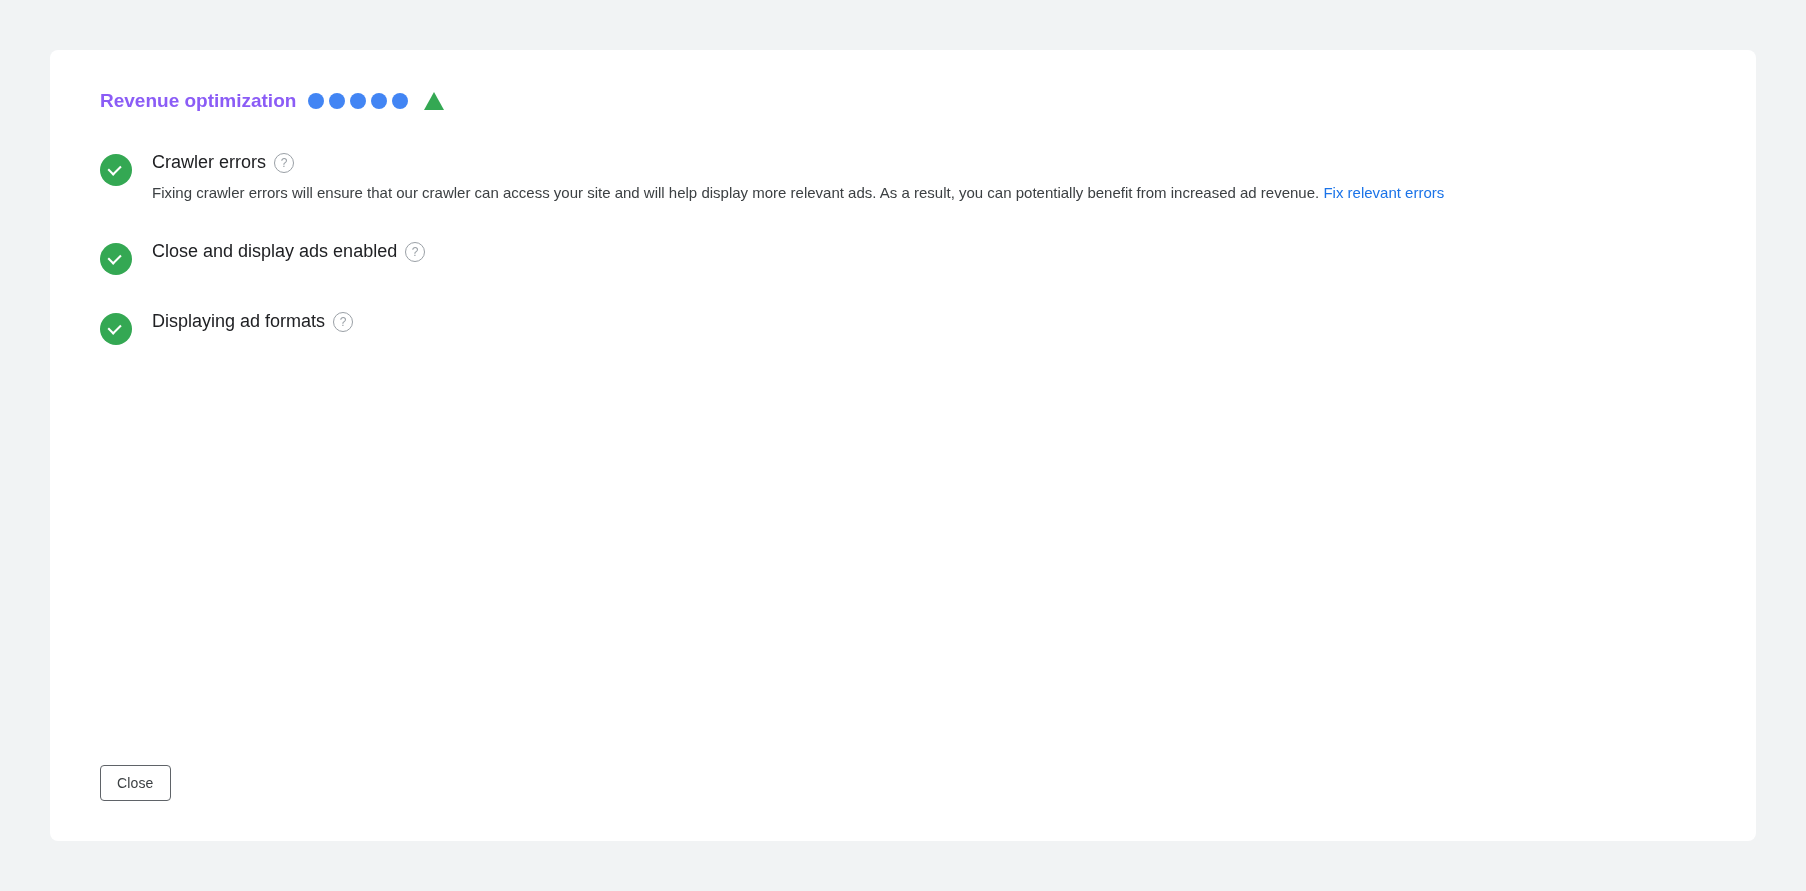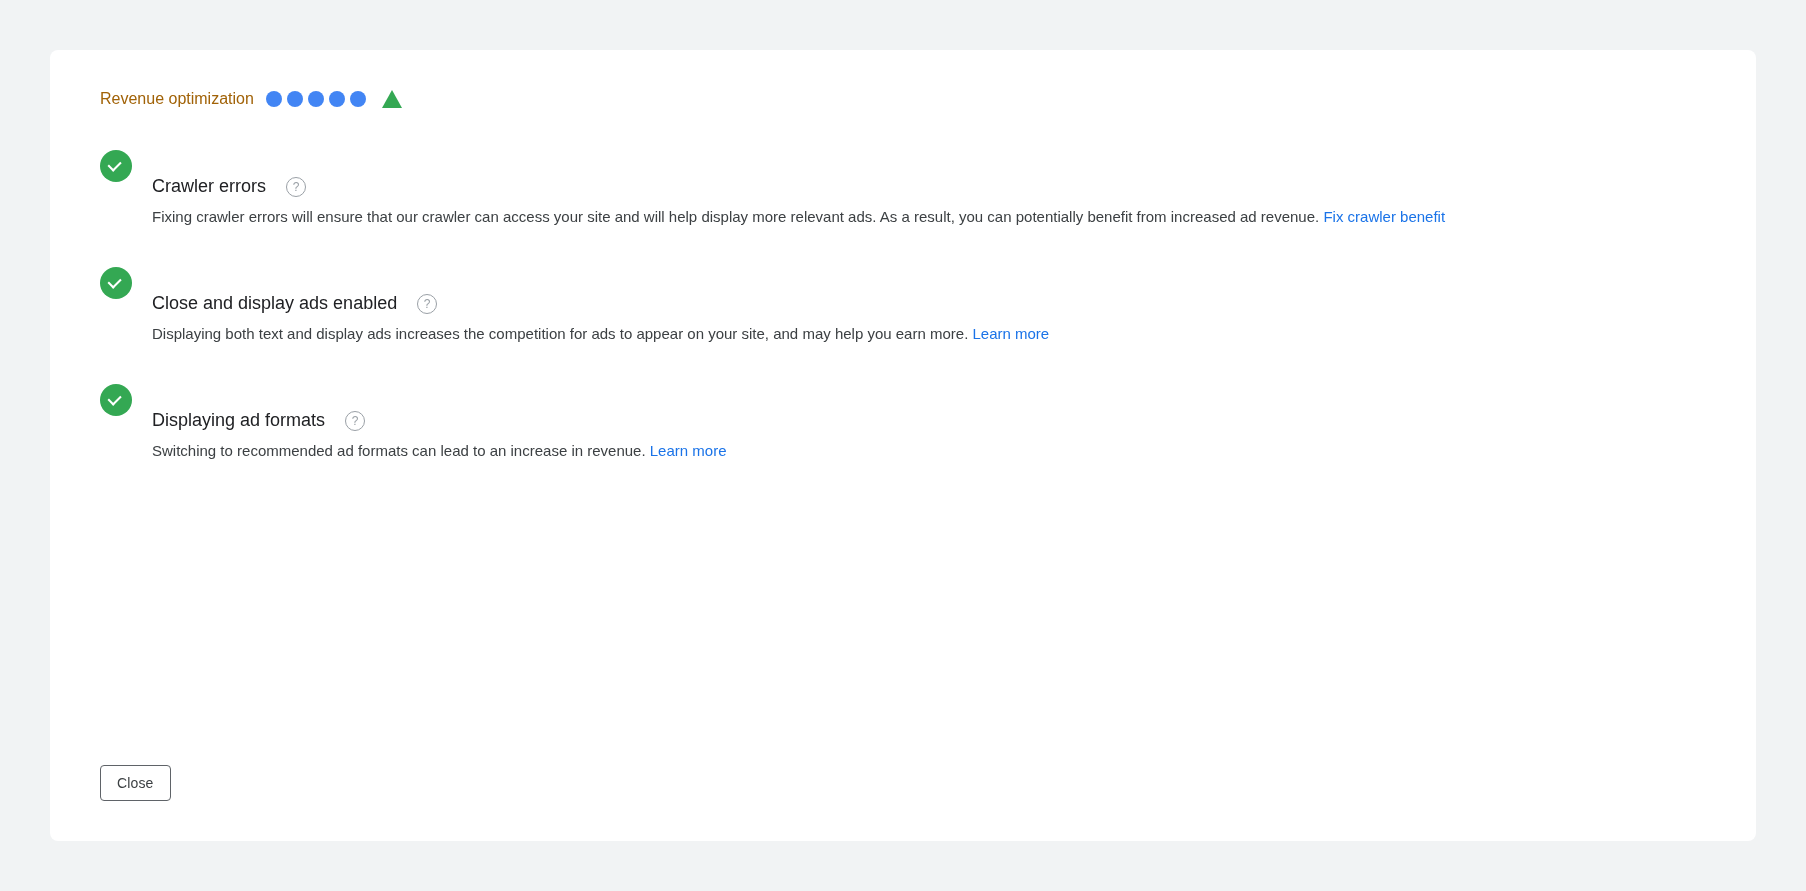--- a/index.html
+++ b/index.html
@@ -29,23 +29,23 @@
     }
 
     .header {
       display: flex;
       align-items: center;
       gap: 12px;
       margin-bottom: 40px;
     }
 
     .header-title {
-      font-size: 16px;
-      font-weight: 400;
-      color: #a16207;
+      font-size: 19px;
+      font-weight: 700;
+      color: #8b5cf6;
     }
 
     .dots {
       display: flex;
       gap: 5px;
       align-items: center;
     }
 
     .dot {
       width: 16px;
@@ -92,23 +92,22 @@
       transform: rotate(-45deg) translateY(-2px);
     }
 
     .section-content {
       flex: 1;
     }
 
     .section-header {
       display: flex;
       align-items: center;
-      gap: 20px;
+      gap: 8px;
       margin-bottom: 8px;
-      margin-top: 28px;
     }
 
     .section-title {
       font-size: 18px;
       font-weight: 400;
       color: #202124;
     }
 
     .question-badge {
       width: 20px;
@@ -167,45 +166,39 @@
   </div>
 
   <div class="section">
     <div class="check-icon"></div>
     <div class="section-content">
       <div class="section-header">
         <span class="section-title">Crawler errors</span>
         <div class="question-badge">?</div>
       </div>
       <p class="section-desc">
-        Fixing crawler errors will ensure that our crawler can access your site and will help display more relevant ads. As a result, you can potentially benefit from increased ad revenue. <a class="link" href="#">Fix crawler benefit</a>
+        Fixing crawler errors will ensure that our crawler can access your site and will help display more relevant ads. As a result, you can potentially benefit from increased ad revenue. <a class="link" href="#">Fix relevant errors</a>
       </p>
     </div>
   </div>
 
   <div class="section">
     <div class="check-icon"></div>
     <div class="section-content">
       <div class="section-header">
         <span class="section-title">Close and display ads enabled</span>
         <div class="question-badge">?</div>
       </div>
-      <p class="section-desc">
-        Displaying both text and display ads increases the competition for ads to appear on your site, and may help you earn more. <a class="link" href="#">Learn more</a>
-      </p>
     </div>
   </div>
 
   <div class="section">
     <div class="check-icon"></div>
     <div class="section-content">
       <div class="section-header">
         <span class="section-title">Displaying ad formats</span>
         <div class="question-badge">?</div>
       </div>
-      <p class="section-desc">
-        Switching to recommended ad formats can lead to an increase in revenue. <a class="link" href="#">Learn more</a>
-      </p>
     </div>
   </div>
 
   <button class="close-button">Close</button>
 </div>
 
 </body></html>

